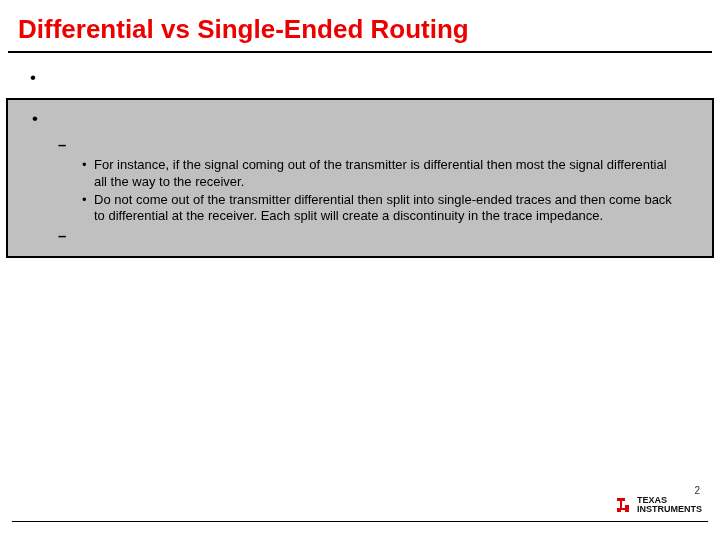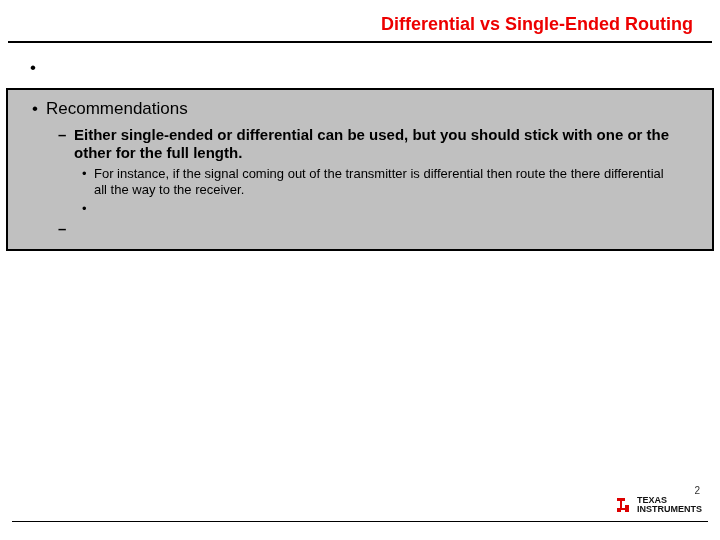--- a/index.html
+++ b/index.html
@@ -14,23 +14,22 @@
   }
   .slide {
     width: 720px;
     height: 540px;
     position: relative;
     box-sizing: border-box;
   }
   .title {
     color: #ed0000;
     font-weight: bold;
-    font-size: 18px;
+    font-size: 26px;
     padding: 14px 27px 6px 18px;
-    text-align: right;
   }
   .title-underline {
     border-bottom: 2px solid #000;
     margin: 0 8px 14px 8px;
   }
   .bullet-row {
     display: flex;
     align-items: flex-start;
     padding: 0 30px 10px 30px;
     font-size: 17px;
@@ -114,35 +113,34 @@
   <div class="title">Differential vs Single-Ended Routing</div>
   <div class="title-underline"></div>
 
   <div class="bullet-row">
     <div class="bullet-dot">•</div>
   </div>
 
   <div class="highlight-box">
     <div class="bullet-row">
       <div class="bullet-dot">•</div>
-      <div>Recommendations</div>
     </div>
 
     <div class="sub-row">
       <div class="sub-dash">–</div>
-      <div>Either single-ended or differential can be used, but you should stick with one or the other for the full length.</div>
     </div>
 
     <div class="subsub-row">
       <div class="subsub-dot">•</div>
-      <div>For instance, if the signal coming out of the transmitter is differential then route the there differential all the way to the receiver.</div>
+      <div>For instance, if the signal coming out of the transmitter is differential then most the signal differential all the way to the receiver.</div>
     </div>
 
     <div class="subsub-row">
       <div class="subsub-dot">•</div>
+      <div>Do not come out of the transmitter differential then split into single-ended traces and then come back to differential at the receiver. Each split will create a discontinuity in the trace impedance.</div>
     </div>
 
     <div class="sub-row">
       <div class="sub-dash">–</div>
     </div>
   </div>
 
   <div class="pagenum">2</div>
 
   <div class="footer">

